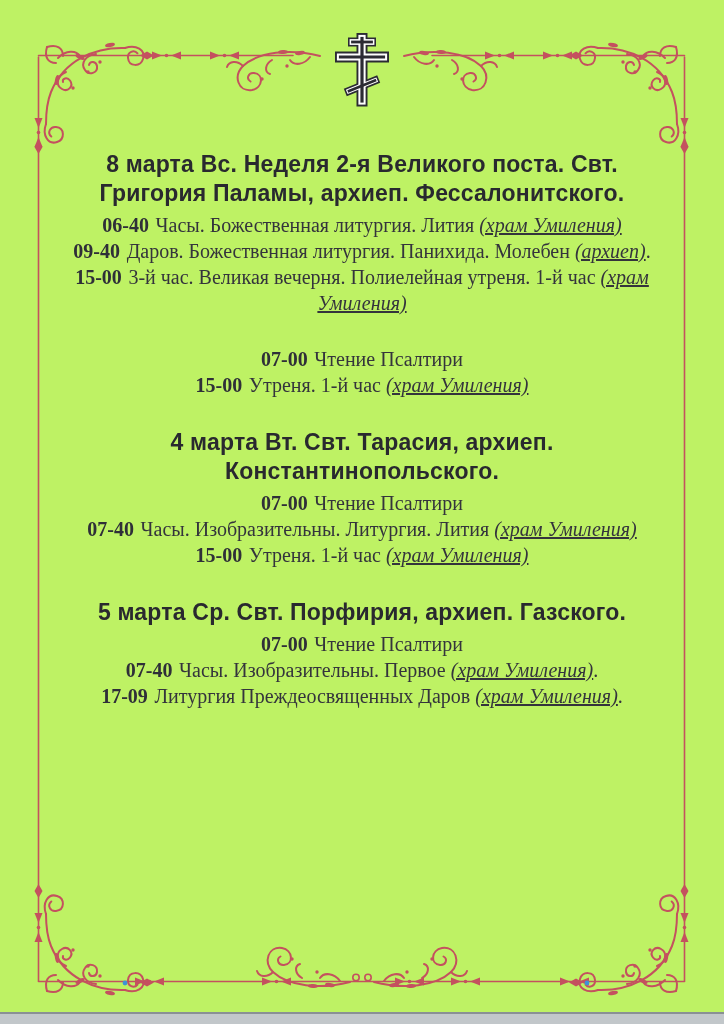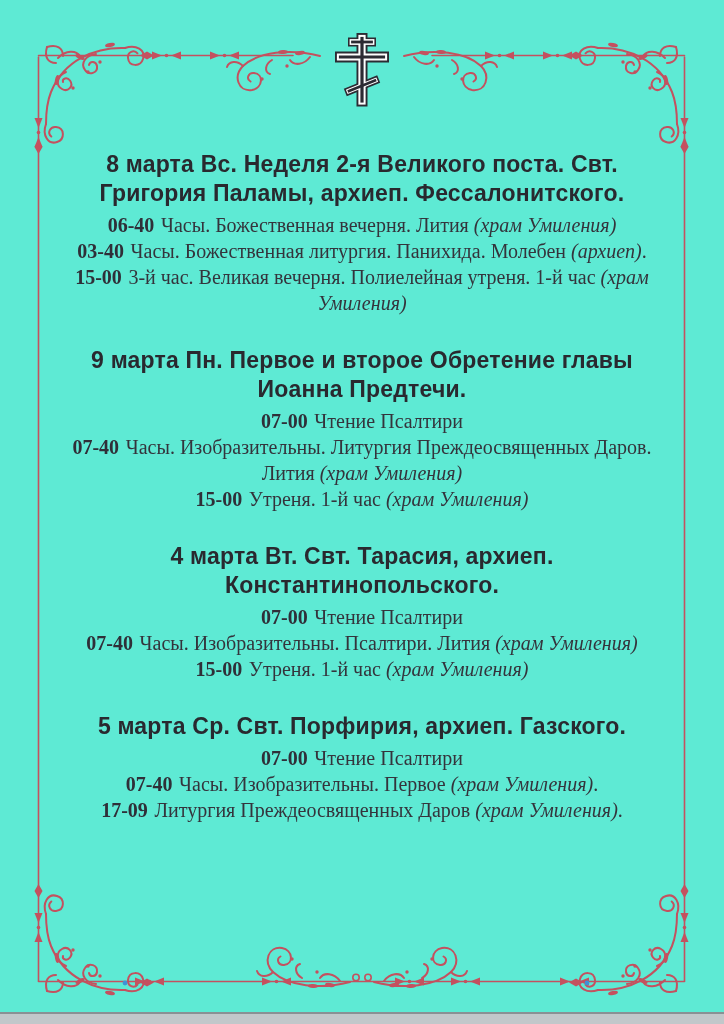--- a/index.html
+++ b/index.html
@@ -1,18 +1,18 @@
 <!DOCTYPE html>
 <html lang="ru"><head>
 <meta charset="utf-8">
 <style>
   html,body{margin:0;padding:0;background:#e8e8e8;}
   .page{
     position:relative;width:724px;height:1024px;margin:0 auto;
-    background:#5eead4;overflow:hidden;
+    background:#bef264;overflow:hidden;
     --ornament:#c4515f;--cross-ink:#2b2b33;--speck:#3f93d6;
     --head-ink:#29292f;--body-ink:#34343c;
   }
   .frame{position:absolute;inset:0;color:var(--ornament);}
   .content{
     position:absolute;top:150px;left:57px;width:610px;
     text-align:center;
   }
   .day{margin:0 0 30px 0;}
   .day-heading{
@@ -20,21 +20,21 @@
     font-family:"Liberation Sans","DejaVu Sans",sans-serif;
     font-weight:700;font-size:23px;line-height:29px;
     color:var(--head-ink);letter-spacing:0.2px;
   }
   .entry{
     margin:0;
     font-family:"Liberation Serif","DejaVu Serif",serif;
     font-size:20px;line-height:26px;color:var(--body-ink);
   }
   .entry .time{font-weight:700;margin-right:0.33em;color:#2f2f38;text-align:center;}
-  .entry .note{font-style:italic;margin-left:0.25em;}
+  .entry .note{font-style:italic;margin-left:0.25em;text-decoration:underline;}
   .scan-edge{
     position:absolute;left:0;right:0;bottom:0;height:10px;
     background:#c2c7ca;border-top:2px solid #8a9094;
   }
 </style>
 </head>
 <body>
 
 <div class="page" style="--ornament: #c4515f; --cross-ink: #2b2b33; --speck: #3f93d6;">
 
@@ -138,45 +138,43 @@
         <path d="M340.5,57 H383.5" stroke-width="3.2"></path>
         <path d="M349,91 L375,80.5" stroke-width="2.6"></path>
       </g>
     </g>
   </svg>
 
   <main class="content">
     <section class="day">
       <h2 class="day-heading">8 марта Вс. Неделя 2-я Великого поста. Свт. Григория Паламы, архиеп. Фессалонитского.</h2>
       <div class="entries">
-    <p class="entry"><b class="time">06-40</b><span class="txt">Часы. Божественная вечерня. Лития</span><i class="note">(храм Умиления)</i><span class="tail"></span></p>
+    <p class="entry"><b class="time">06-40</b><span class="txt">Часы. Божественная литургия. Лития</span><i class="note">(храм Умиления)</i><span class="tail"></span></p>
 
-    <p class="entry"><b class="time">03-40</b><span class="txt">Часы. Божественная литургия. Панихида. Молебен</span><i class="note">(архиеп)</i><span class="tail">.</span></p>
+    <p class="entry"><b class="time">09-40</b><span class="txt">Даров. Божественная литургия. Панихида. Молебен</span><i class="note">(архиеп)</i><span class="tail">.</span></p>
 
     <p class="entry"><b class="time">15-00</b><span class="txt">3-й час. Великая вечерня. Полиелейная утреня. 1-й час</span><i class="note">(храм Умиления)</i><span class="tail"></span></p>
   </div>
     </section>
 
     <section class="day">
-      <h2 class="day-heading">9 марта Пн. Первое и второе Обретение главы Иоанна Предтечи.</h2>
       <div class="entries">
     <p class="entry"><b class="time">07-00</b><span class="txt">Чтение Псалтири</span><span class="tail"></span></p>
 
-    <p class="entry"><b class="time">07-40</b><span class="txt">Часы. Изобразительны. Литургия Преждеосвященных Даров. Лития</span><i class="note">(храм Умиления)</i><span class="tail"></span></p>
 
     <p class="entry"><b class="time">15-00</b><span class="txt">Утреня. 1-й час</span><i class="note">(храм Умиления)</i><span class="tail"></span></p>
   </div>
     </section>
 
     <section class="day">
       <h2 class="day-heading">4 марта Вт. Свт. Тарасия, архиеп. Константинопольского.</h2>
       <div class="entries">
     <p class="entry"><b class="time">07-00</b><span class="txt">Чтение Псалтири</span><span class="tail"></span></p>
 
-    <p class="entry"><b class="time">07-40</b><span class="txt">Часы. Изобразительны. Псалтири. Лития</span><i class="note">(храм Умиления)</i><span class="tail"></span></p>
+    <p class="entry"><b class="time">07-40</b><span class="txt">Часы. Изобразительны. Литургия. Лития</span><i class="note">(храм Умиления)</i><span class="tail"></span></p>
 
     <p class="entry"><b class="time">15-00</b><span class="txt">Утреня. 1-й час</span><i class="note">(храм Умиления)</i><span class="tail"></span></p>
   </div>
     </section>
 
     <section class="day">
       <h2 class="day-heading">5 марта Ср. Свт. Порфирия, архиеп. Газского.</h2>
       <div class="entries">
     <p class="entry"><b class="time">07-00</b><span class="txt">Чтение Псалтири</span><span class="tail"></span></p>
 

